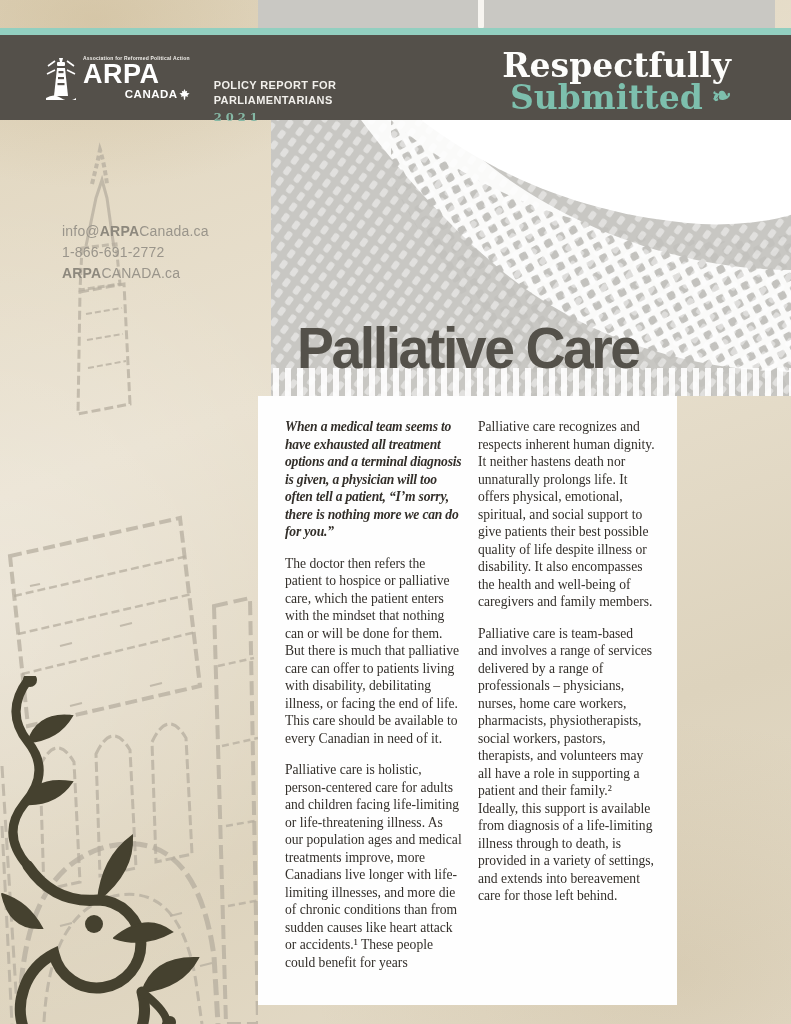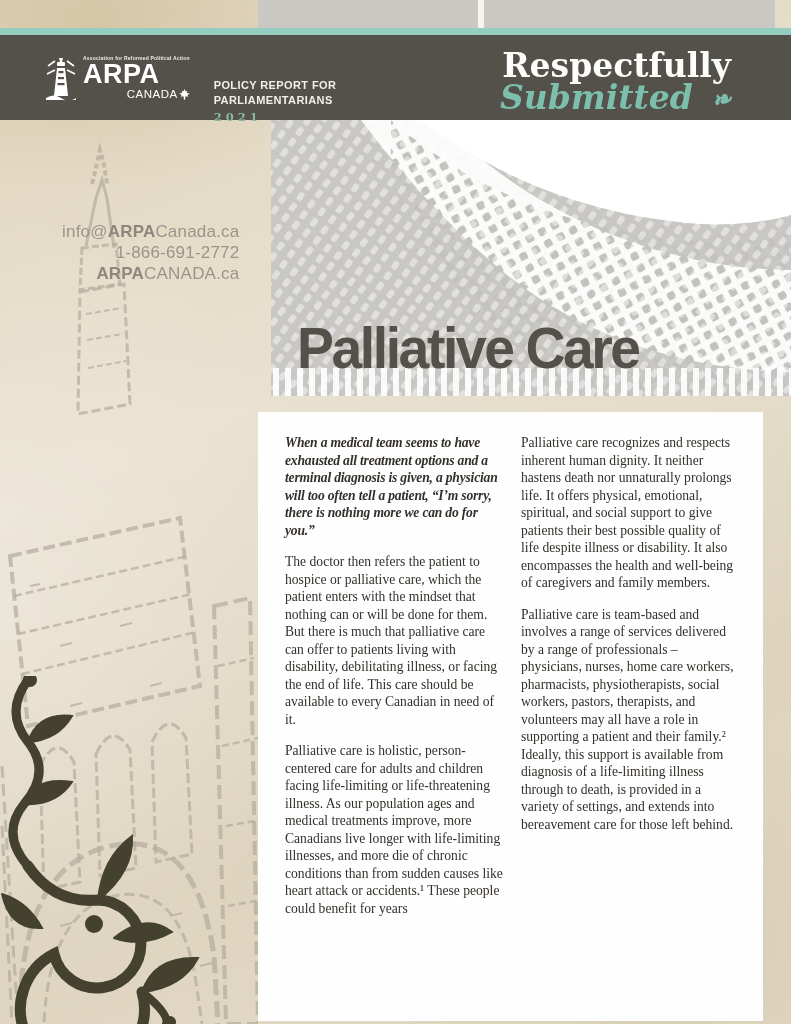--- a/index.html
+++ b/index.html
@@ -17,44 +17,44 @@
   .top-gray{position:absolute;left:258px;top:0;width:517px;height:29px;background:#c9c8c3;}
   .fold-mark{position:absolute;left:220px;top:0;width:6px;height:29px;background:#f7f5f0;border-radius:0 0 3px 3px;}
   .teal-rule{position:absolute;left:0;top:28px;width:791px;height:7px;background:#92cfc0;}
   
   .masthead{position:absolute;left:0;top:35px;width:791px;height:85px;background:#54504a;z-index:5;
     display:flex;align-items:center;}
   .logo{display:flex;align-items:center;gap:7px;margin-left:46px;}
   .logo-text{color:#fff;}
   .logo-tagline{font-size:5px;letter-spacing:.2px;white-space:nowrap;font-weight:bold;color:#f0eeea;}
   .logo-name{font-size:27px;font-weight:bold;line-height:1;letter-spacing:.5px;}
-  .logo-country{font-size:11.5px;font-weight:normal;letter-spacing:.5px;text-align:right;display:flex;justify-content:flex-end;align-items:flex-end;gap:1px;}
+  .logo-country{font-size:11.5px;font-weight:bold;letter-spacing:.5px;text-align:right;display:flex;justify-content:flex-end;align-items:flex-end;gap:1px;}
   .report-block{margin-left:24px;color:#f2f0ec;font-weight:bold;font-size:11px;line-height:1.3;letter-spacing:.4px;margin-top:48px;}
   .report-year{margin-top:3px;color:#85b8a5;font-family:"DejaVu Serif",serif;font-size:11.5px;letter-spacing:4px;font-weight:bold;}
   .banner{margin-left:auto;margin-right:60px;text-align:right;font-family:"DejaVu Serif",serif;font-weight:bold;line-height:.95;margin-top:8px;}
   .banner-line1{font-size:33px;color:#fdfdfb;}
-  .banner-line2{font-size:33px;color:#7dbfad;display:flex;align-items:center;justify-content:flex-end;gap:18px;font-style:italic;}
+  .banner-line2{font-size:33px;color:#7dbfad;display:flex;align-items:flex-start;justify-content:flex-end;gap:8px;}
   .banner-flourish{font-size:24px;color:#7dbfad;transform:rotate(-12deg) translateY(3px);display:inline-block;}
   
   .band{position:absolute;left:271px;top:120px;width:522px;height:276px;background:#c8c7c3;overflow:hidden;z-index:3;}
   .band svg{position:absolute;left:0;top:0;}
   .band-title{position:absolute;left:26px;bottom:15px;margin:0;
     font-family:"Liberation Sans",sans-serif;font-weight:bold;font-size:57px;letter-spacing:-2.5px;
     color:#54514a;transform:scaleX(.97);transform-origin:left bottom;white-space:nowrap;}
   
-  .panel{position:absolute;left:258px;top:412px;width:505px;height:609px;background:#fefefe;z-index:3;
+  .panel{position:absolute;left:258px;top:396px;width:419px;height:609px;background:#fefefe;z-index:3;
     box-sizing:border-box;padding:22px 22px 0 27px;}
   .cols{display:flex;gap:16px;}
   .col{width:228px;}
   .quote{font-family:"Liberation Sans",sans-serif;font-weight:bold;font-style:italic;
     font-size:17.5px;line-height:25px;letter-spacing:-.2px;color:#c32b62;margin:0 0 26px;}
   .col p{font-family:"Liberation Serif",serif;font-size:13.6px;line-height:17.5px;color:#332f2a;margin:0 0 14px;}
   
   .contact{position:absolute;left:62px;top:221px;z-index:2;
-    font-size:17px;line-height:21px;color:#9a958b;letter-spacing:.2px;text-align:right;}
+    font-size:14px;line-height:21px;color:#9a958b;letter-spacing:.2px;}
   .contact b{color:#8d887d;}
   
   .tower{position:absolute;left:0;top:126px;z-index:1;}
   .corner-flourish{position:absolute;left:-6px;top:676px;z-index:2;}
 </style>
 </head>
 <body>
 
 <div class="page">
 

